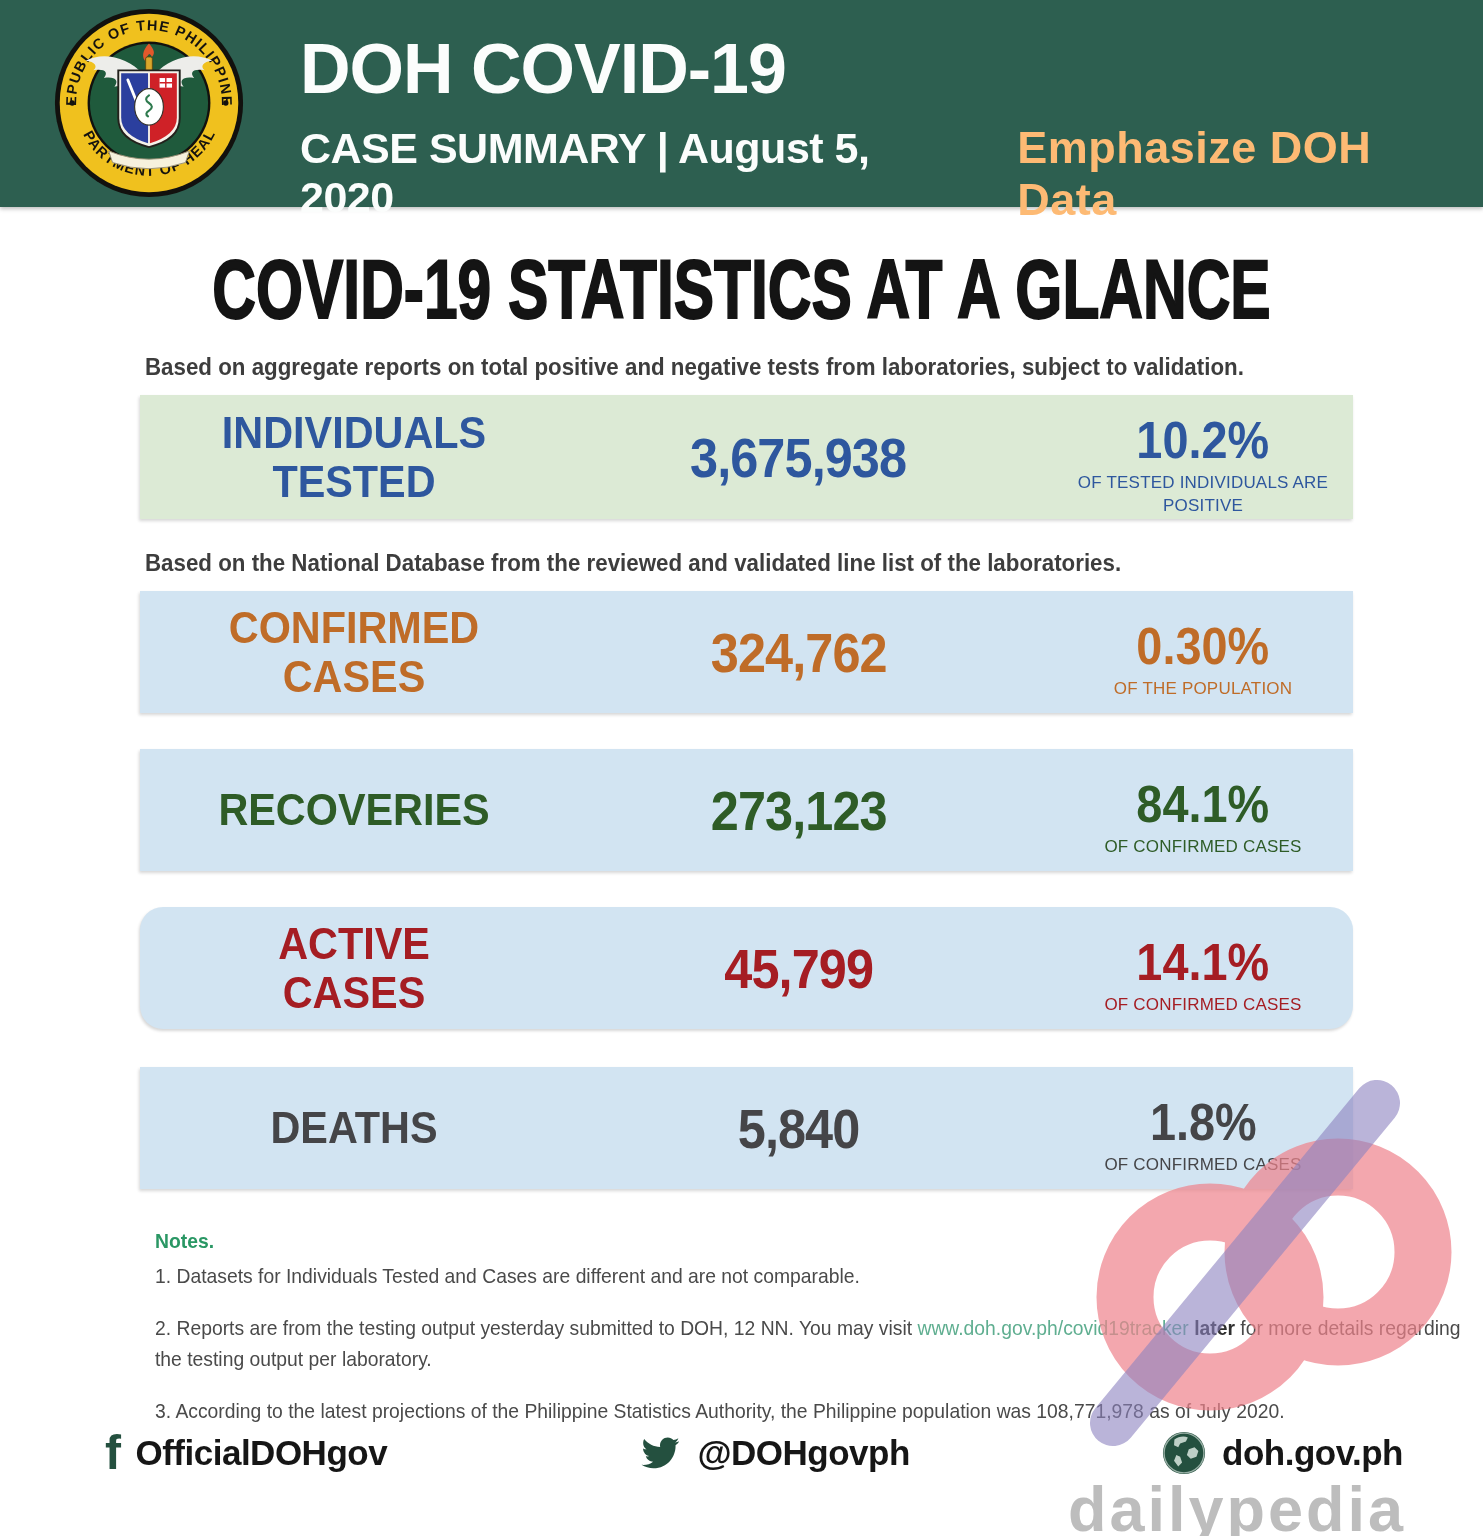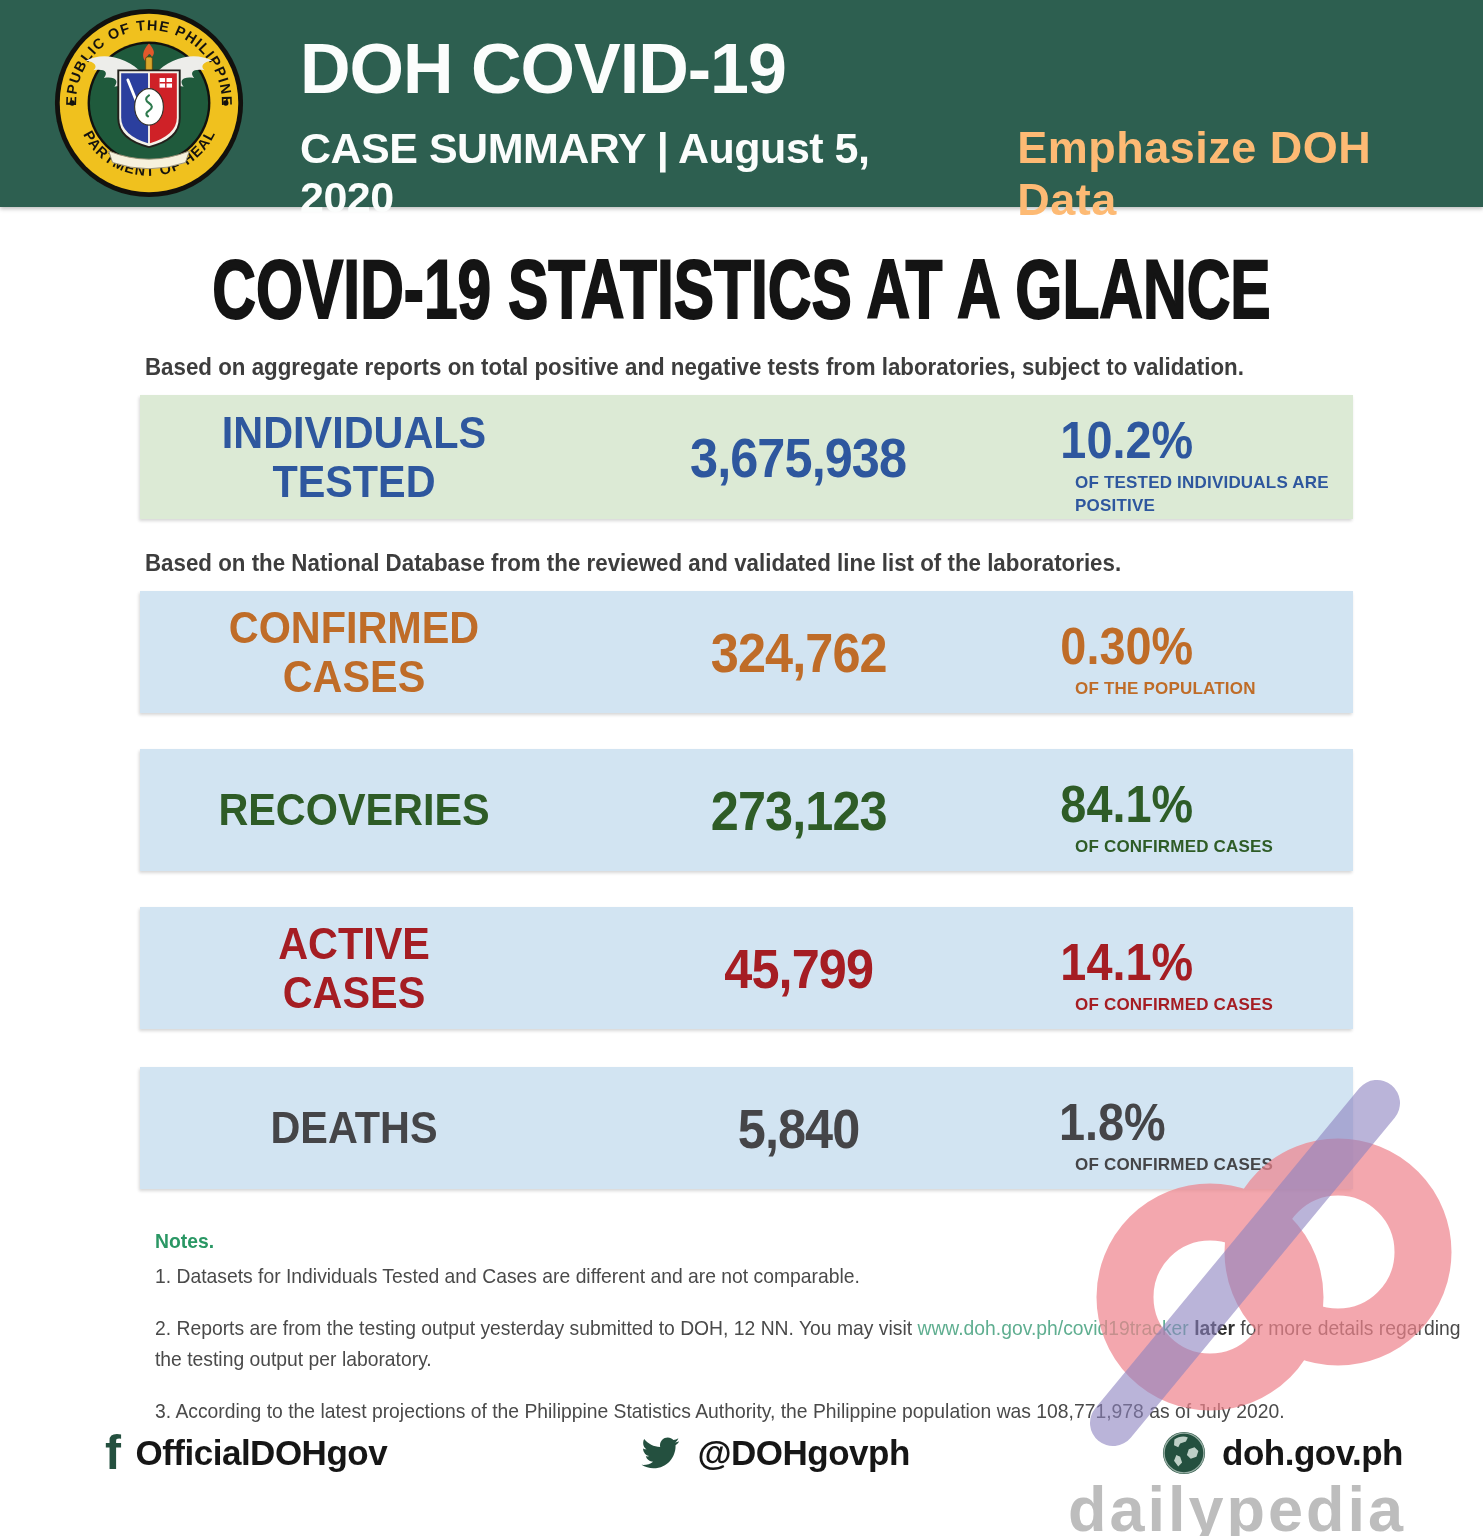--- a/index.html
+++ b/index.html
@@ -37,30 +37,30 @@
   .stat-row{margin:14px 0 0 140px;width:1213px;height:122px;display:grid;
     grid-template-columns:380px 1fr 300px;align-items:center;box-shadow:-1px 2px 3px rgba(0,0,0,.16);padding-left:24px;}
   .stat-row.first{height:124px;}
   .stat-row.gap36{margin-top:36px;}
   .stat-row.gap38{margin-top:38px;}
   .bg-green{background:var(--row-green-bg);}
   .bg-blue{background:var(--row-blue-bg);}
   .t-blue{color:var(--stat-blue);}
   .t-orange{color:var(--stat-orange);}
   .t-green{color:var(--stat-green);}
-  .t-red{color:var(--stat-red);}
+  .t-red{color:var(--stat-red);border-radius:23px;}
   .t-gray{color:var(--stat-gray);}
   .stat-label{text-align:center;font-size:44px;font-weight:bold;line-height:1.12;
     white-space:pre-line;transform:scaleX(.94);transform-origin:center;}
   .stat-value-wrap{text-align:center;}
   .stat-value{display:inline-block;font-size:56px;font-weight:bold;letter-spacing:-1px;
     transform:scaleX(.9);transform-origin:center;}
-  .stat-right{text-align:left;margin-top:13px;}
+  .stat-right{text-align:center;margin-top:13px;}
   .stat-pct{display:inline-block;font-size:52px;font-weight:bold;transform:scaleX(.9);transform-origin:center;}
-  .stat-pct-sub{margin:2px auto 0;max-width:256px;font-size:17px;font-weight:bold;line-height:1.3;letter-spacing:0.2px;}
+  .stat-pct-sub{margin:2px auto 0;max-width:256px;font-size:17px;font-weight:normal;line-height:1.3;letter-spacing:0.2px;}
 
   
   .notes{margin:40px 0 0 155px;width:1420px;transform:scaleX(.92);transform-origin:left top;}
   .notes-title{font-size:21px;font-weight:bold;color:var(--notes-green);}
   .notes p{margin-top:8px;font-size:21px;line-height:1.45;color:#4a4a4a;}
   .notes p + p{margin-top:22px;}
   .note-link{color:var(--link-green);text-decoration:none;}
   .note-bold{font-weight:bold;color:#2f2f2f;}
 
   

